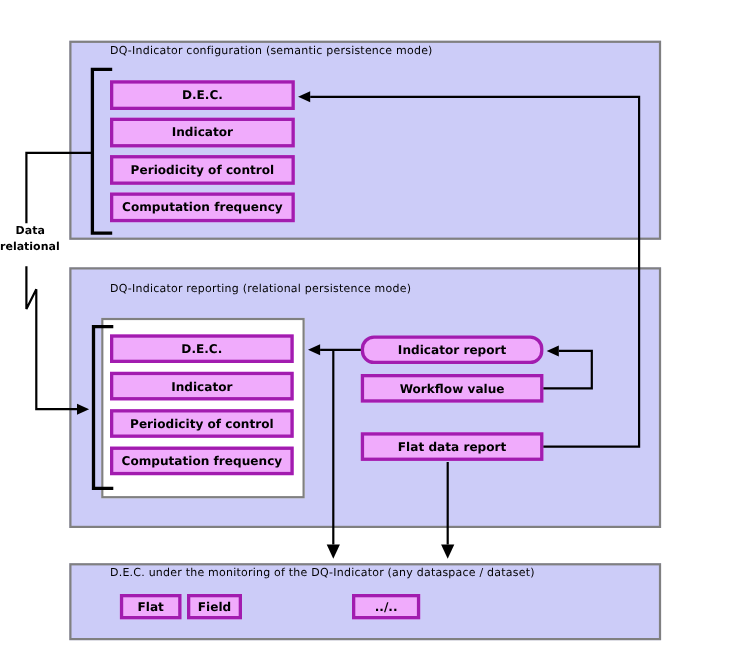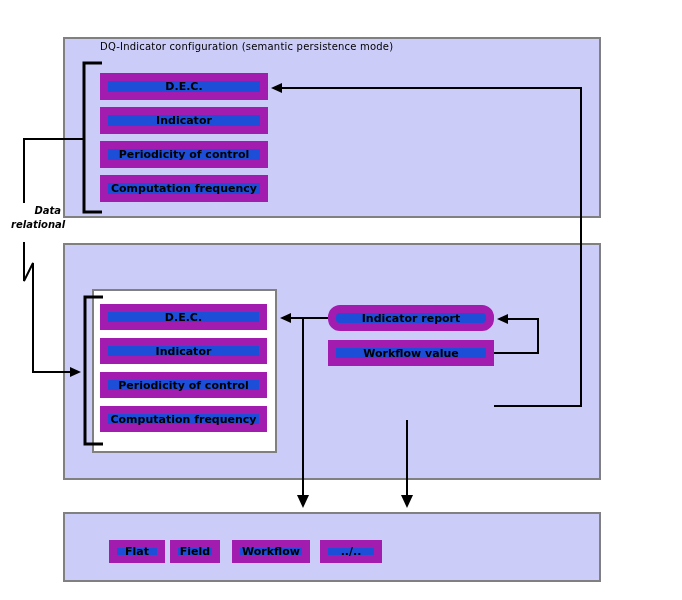--- a/index.html
+++ b/index.html
@@ -14,21 +14,21 @@
   #panel-top{left:63px;top:37px;width:538px;height:181px;}
   #panel-mid{left:63px;top:243px;width:538px;height:237px;}
   #panel-bot{left:63px;top:512px;width:538px;height:70px;}
   .panel-title{
     position:absolute;font-size:10px;letter-spacing:0.2px;white-space:nowrap;
   }
   #title-top{left:100px;top:41px;}
   #title-mid{left:100px;top:257px;}
   #title-bot{left:100px;top:516px;}
   .wbox{
-    position:absolute;background:#1d4ed8;border:8px solid #a21caf;box-sizing:border-box;
+    position:absolute;background:#f0abfc;border:3px solid #a21caf;box-sizing:border-box;
     display:flex;align-items:center;justify-content:center;
     font-weight:bold;font-size:11px;white-space:nowrap;
   }
   
   .tbox{left:100px;width:168px;height:27px;}
   #t-dec{top:73px;} #t-ind{top:107px;} #t-per{top:141px;} #t-cmp{top:175px;}
   
   #mid-container{
     position:absolute;left:92px;top:289px;width:185px;height:164px;
     background:#ffffff;border:2px solid #808080;box-sizing:border-box;
@@ -39,55 +39,57 @@
   .rbox{left:328px;width:166px;height:26px;}
   #r-rep{top:305px;border-radius:12px;} #r-val{top:340px;} #r-flat{top:393px;}
   
   .bbox{top:540px;height:23px;font-size:11px;}
   #b-table{left:109px;width:56px;}
   #b-field{left:170px;width:50px;}
   #b-work{left:232px;width:78px;}
   #b-etc{left:320px;width:62px;}
   
   #left-label{
-    position:absolute;left:11px;top:204px;width:50px;
-    font-size:10px;font-weight:bold;line-height:14px;text-align:right;font-style:italic;
+    position:absolute;left:0;top:204px;width:50px;
+    font-size:10px;font-weight:bold;line-height:14px;text-align:center;
   }
   #left-label .l1{display:block;margin-left:5px;}
   #left-label .l2{display:block;margin-left:0;}
   #wires{position:absolute;left:0;top:0;pointer-events:none;}
 </style>
 </head>
 <body>
 
 <div class="canvas">
 
   <div class="panel" id="panel-top"></div>
   <div class="panel" id="panel-mid"></div>
   <div class="panel" id="panel-bot"></div>
 
   <div class="panel-title" id="title-top">DQ-Indicator configuration (semantic persistence mode)</div>
+  <div class="panel-title" id="title-mid">DQ-Indicator reporting (relational persistence mode)</div>
+  <div class="panel-title" id="title-bot">D.E.C. under the monitoring of the DQ-Indicator (any dataspace / dataset)</div>
 
   <div class="wbox tbox" id="t-dec">D.E.C.</div>
   <div class="wbox tbox" id="t-ind">Indicator</div>
   <div class="wbox tbox" id="t-per">Periodicity of control</div>
   <div class="wbox tbox" id="t-cmp">Computation frequency</div>
 
   <div id="mid-container"></div>
   <div class="wbox mbox" id="m-dec">D.E.C.</div>
   <div class="wbox mbox" id="m-ind">Indicator</div>
   <div class="wbox mbox" id="m-per">Periodicity of control</div>
   <div class="wbox mbox" id="m-cmp">Computation frequency</div>
 
   <div class="wbox rbox" id="r-rep">Indicator report</div>
   <div class="wbox rbox" id="r-val">Workflow value</div>
+  <div class="wbox rbox" id="r-flat">Flat data report</div>
 
   <div class="wbox bbox" id="b-table">Flat</div>
   <div class="wbox bbox" id="b-field">Field</div>
-  <div class="wbox bbox" id="b-work">Workflow</div>
   <div class="wbox bbox" id="b-etc">../..</div>
 
   <div id="left-label">
     <span class="l1">Data</span>
     <span class="l2">relational</span>
   </div>
 
   <svg id="wires" width="682" height="600" viewBox="0 0 682 600">
     <g stroke="#000000" stroke-width="2" fill="none">
 

